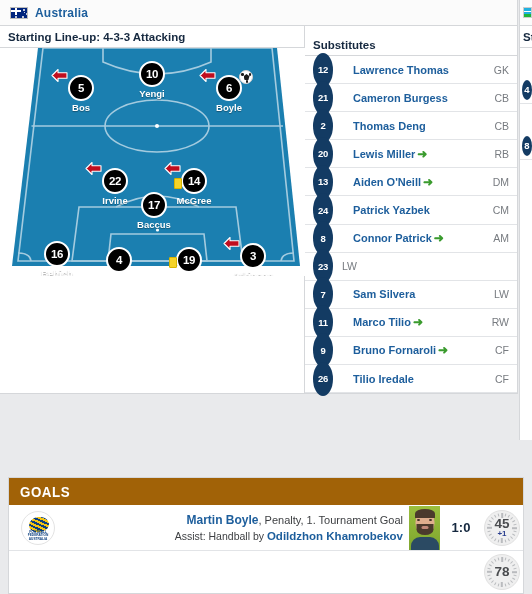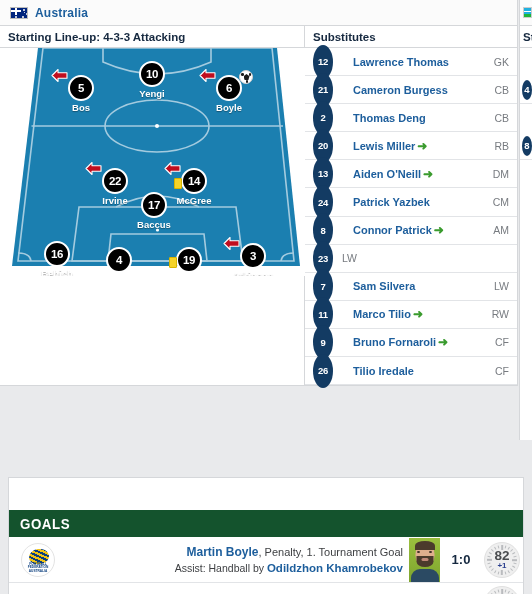--- a/index.html
+++ b/index.html
@@ -31,21 +31,21 @@
   }
   .flag-au .uj::before { left: 3.5px; top: -1px; width: 2px; height: 8px; }
   .flag-au .uj::after { left: -1px; top: 2px; width: 11px; height: 2px; }
   .flag-au .st { position: absolute; background: #fff; border-radius: 50%; }
   .team-name {
     color: #1d5e9c; font-weight: bold; font-size: 12px; letter-spacing: .2px;
   }
 
   .lineup-body { display: flex; align-items: stretch; }
   .left-col { width: 305px; border-right: 1px solid #d5d7da; }
-  .right-col { flex: 1 1 auto; }
+  .right-col { flex: 1 1 auto; margin-top: 8px; }
 
   .col-title {
     height: 22px; display: flex; align-items: center; padding-left: 8px;
     font-size: 11.5px; font-weight: bold; color: #15283f;
     background: #ffffff; border-bottom: 1px solid #d5d7da;
   }
 
   
   .pitch-wrap { position: relative; width: 305px; height: 228px; background: #fff; overflow: hidden; }
   .pitch-svg { position: absolute; left: 0; top: 0; }
@@ -126,23 +126,22 @@
   .peek-row { height: 28.1px; border-bottom: 1px solid #e2e4e7; display:flex; align-items:center; padding-left: 2px;}
   .peek-dot { width: 20px; height: 20px; border-radius: 50%; background:#133b63; color:#fff;
     font-size: 9.5px; font-weight: bold; display:flex; align-items:center; justify-content:center; }
 
   
   .goals-card {
     position: absolute; left: 8px; top: 477px; width: 516px;
     background: #ffffff; border: 1px solid #d5d7da;
   }
   .goals-head {
-    height: 27px; background: #14532d; display: flex; align-items: center;
+    height: 27px; background: #a16207; display: flex; align-items: center;
     padding-left: 11px;
-    margin-top: 32px;
   }
   .goals-head-title {
     color: #ffffff; font-size: 14.5px; font-weight: bold; letter-spacing: .6px;
     font-family: "Liberation Sans", sans-serif; transform: scaleX(0.92); transform-origin: left center;
   }
   .goal-row {
     display: flex; align-items: stretch; height: 46px;
     border-bottom: 1px solid #e2e4e7; position: relative;
   }
   .goal-badge-cell { width: 58px; display: flex; align-items: center; justify-content: center; }
@@ -495,21 +494,21 @@
               <span class="tick" style="width:1px;height:3px;left:50%;top:2px;transform-origin:50% 15px;transform:translateX(-50%) rotate(210deg);"></span>
               <span class="tick" style="width:1px;height:3px;left:50%;top:2px;transform-origin:50% 15px;transform:translateX(-50%) rotate(225deg);"></span>
               <span class="tick" style="width:1px;height:3px;left:50%;top:2px;transform-origin:50% 15px;transform:translateX(-50%) rotate(240deg);"></span>
               <span class="tick" style="width:1px;height:3px;left:50%;top:2px;transform-origin:50% 15px;transform:translateX(-50%) rotate(255deg);"></span>
               <span class="tick" style="width:1.6px;height:5px;left:50%;top:2px;transform-origin:50% 15px;transform:translateX(-50%) rotate(270deg);"></span>
               <span class="tick" style="width:1px;height:3px;left:50%;top:2px;transform-origin:50% 15px;transform:translateX(-50%) rotate(285deg);"></span>
               <span class="tick" style="width:1px;height:3px;left:50%;top:2px;transform-origin:50% 15px;transform:translateX(-50%) rotate(300deg);"></span>
               <span class="tick" style="width:1px;height:3px;left:50%;top:2px;transform-origin:50% 15px;transform:translateX(-50%) rotate(315deg);"></span>
               <span class="tick" style="width:1px;height:3px;left:50%;top:2px;transform-origin:50% 15px;transform:translateX(-50%) rotate(330deg);"></span>
               <span class="tick" style="width:1px;height:3px;left:50%;top:2px;transform-origin:50% 15px;transform:translateX(-50%) rotate(345deg);"></span>
-              <span class="mins">82</span>
+              <span class="mins">45</span>
               <span class="extra">+1</span>
             </div>
           </div>
         </div>
         <div class="goal-row empty">
           <div class="goal-badge-cell"></div>
           <div class="goal-text-cell"></div>
           <div class="goal-photo-cell"></div>
           <div class="goal-score-cell"></div>
           <div class="goal-clock-cell">

